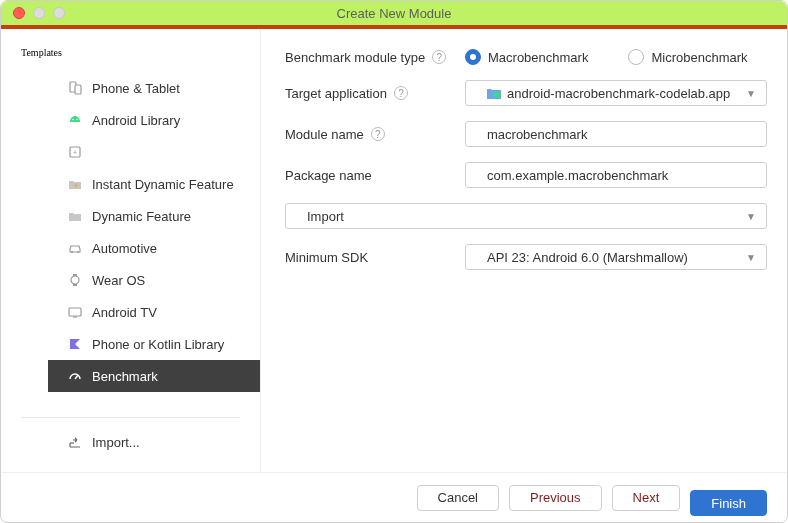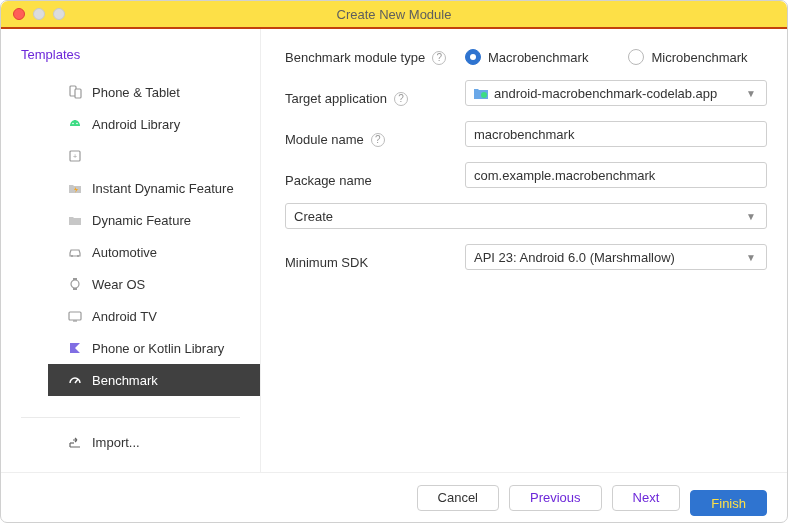--- a/index.html
+++ b/index.html
@@ -1,51 +1,51 @@
 <!DOCTYPE html>
 <html><head>
   <meta charset="utf-8">
   <style>
     * { box-sizing: border-box; margin: 0; padding: 0; }
     body { font-family: -apple-system, "Helvetica Neue", Arial, sans-serif; font-size: 13px; color: #333; background: #fff; width: 788px; height: 523px; overflow: hidden; }
     .window { width: 788px; height: 523px; display: flex; flex-direction: column; border: 1px solid #d0d0d0; border-radius: 7px; }
-    .titlebar { height: 28px; display: flex; align-items: center; position: relative; border-bottom: 2px solid #c2410c; background: #fde047; border-radius: 7px 7px 0 0;}
+    .titlebar { height: 28px; display: flex; align-items: center; position: relative; border-bottom: 4px solid #c2410c; background: #bef264; border-radius: 7px 7px 0 0;}
     .traffic { display: flex; gap: 8px; margin-left: 12px; }
     .light { width: 12px; height: 12px; border-radius: 50%; }
     .light.red { background: #ff5f57; border: 0.5px solid #e24138; }
     .light.grey { background: #dcdcdc; border: 0.5px solid #c8c8c8; }
     .title { position: absolute; left: 0; right: 0; text-align: center; font-size: 13px; color: #5e5e5e; font-weight: 500;}
     .body { flex: 1; display: flex; }
     .sidebar { width: 260px; border-right: 1px solid #eee; padding-top: 14px; display: flex; flex-direction: column; }
-    .sidebar-header { color: #6d28d9; font-size: 13px; padding: 4px 20px 14px; }
+    .sidebar-header { color: #000000; font-size: 10px; padding: 4px 20px 14px; font-family: Liberation Serif, serif; }
     .sb-item { display: flex; align-items: center; gap: 10px; height: 32px; padding: 0 20px; cursor: default; color: #333; margin-left: 47px; }
     .sb-item.selected { background: #404040; color: #fff; }
     .sb-icon { width: 14px; height: 14px; display: flex; align-items: center; justify-content: center; }
     .sb-icon svg { width: 14px; height: 14px; }
     .sb-spacer { flex: 1; }
     .sb-divider { height: 1px; background: #eaeaea; margin: 8px 20px; }
     .main { flex: 1; padding: 20px 20px 0 24px; }
-    .row { display: flex; align-items: flex-end; margin-bottom: 15px; }
+    .row { display: flex; align-items: center; margin-bottom: 15px; }
     .label { width: 180px; display: flex; align-items: center; gap: 7px; color: #333; }
     .help { width: 14px; height: 14px; border: 1px solid #bbb; border-radius: 50%; color: #999; font-size: 10px; display: flex; align-items: center; justify-content: center; }
     .control { flex: 1; }
     .radio-group { display: flex; gap: 40px; }
     .radio { display: flex; align-items: center; gap: 7px; }
     .radio-outer { width: 16px; height: 16px; border-radius: 50%; border: 1px solid #b8b8b8; display: flex; align-items: center; justify-content: center; background: #fff; }
     .radio.checked .radio-outer { border-color: #2f74d0; background: #2f74d0; }
     .radio.checked .radio-inner { width: 6px; height: 6px; border-radius: 50%; background: #fff; }
-    .input, .select { width: 100%; height: 26px; border: 1px solid #cfcfcf; border-radius: 3px; padding: 0 8px; font-size: 13px; background: #fff; display: flex; align-items: center; position: relative; color: #333;}
+    .input, .select { width: 100%; height: 26px; border: 1px solid #cfcfcf; border-radius: 3px; padding: 0 21px; font-size: 13px; background: #fff; display: flex; align-items: center; position: relative; color: #333;}
     .select { justify-content: space-between; padding-right: 4px; }
     .select .chev { color: #888; font-size: 10px; padding: 4px 6px; }
     .select-with-icon { display: flex; align-items: center; gap: 6px; }
     .mod-icon { width: 14px; height: 12px; }
     .footer { height: 50px; display: flex; justify-content: flex-end; align-items: center; gap: 10px; padding: 8px 20px; border-top: 1px solid #eee; }
     .btn { height: 26px; padding: 0 20px; border: 1px solid #cfcfcf; border-radius: 4px; background: #fff; font-size: 13px; display: flex; align-items: center; color: #333;}
-    .btn.disabled { color: #6d28d9; text-align: center; }
-    .btn.primary { background: #2f74d0; border-color: #2f74d0; color: #fde047; margin-top: 11px; }
+    .btn.disabled { color: #7f1d1d; text-align: center; }
+    .btn.primary { background: #2f74d0; border-color: #2f74d0; color: #ffffff; margin-top: 11px; }
     input.input { outline: none; font-family: inherit; }
   </style>
 </head>
 <body>
 
 <div class="window">
   <div class="titlebar">
     <div class="traffic">
       <div class="light red"></div>
       <div class="light grey"></div>
@@ -216,21 +216,21 @@
           <span>Package name</span>
         </div>
         <div class="control">
           <input class="input" value="com.example.macrobenchmark" style="">
         </div>
       </div>
 
       <div class="row">
         <div class="control">
           <div class="select">
-            <span>Create</span>
+            <span>Import</span>
             <span class="chev">▼</span>
           </div>
         </div>
       </div>
 
       <div class="row">
         <div class="label">
           <span>Minimum SDK</span>
         </div>
         <div class="control">

